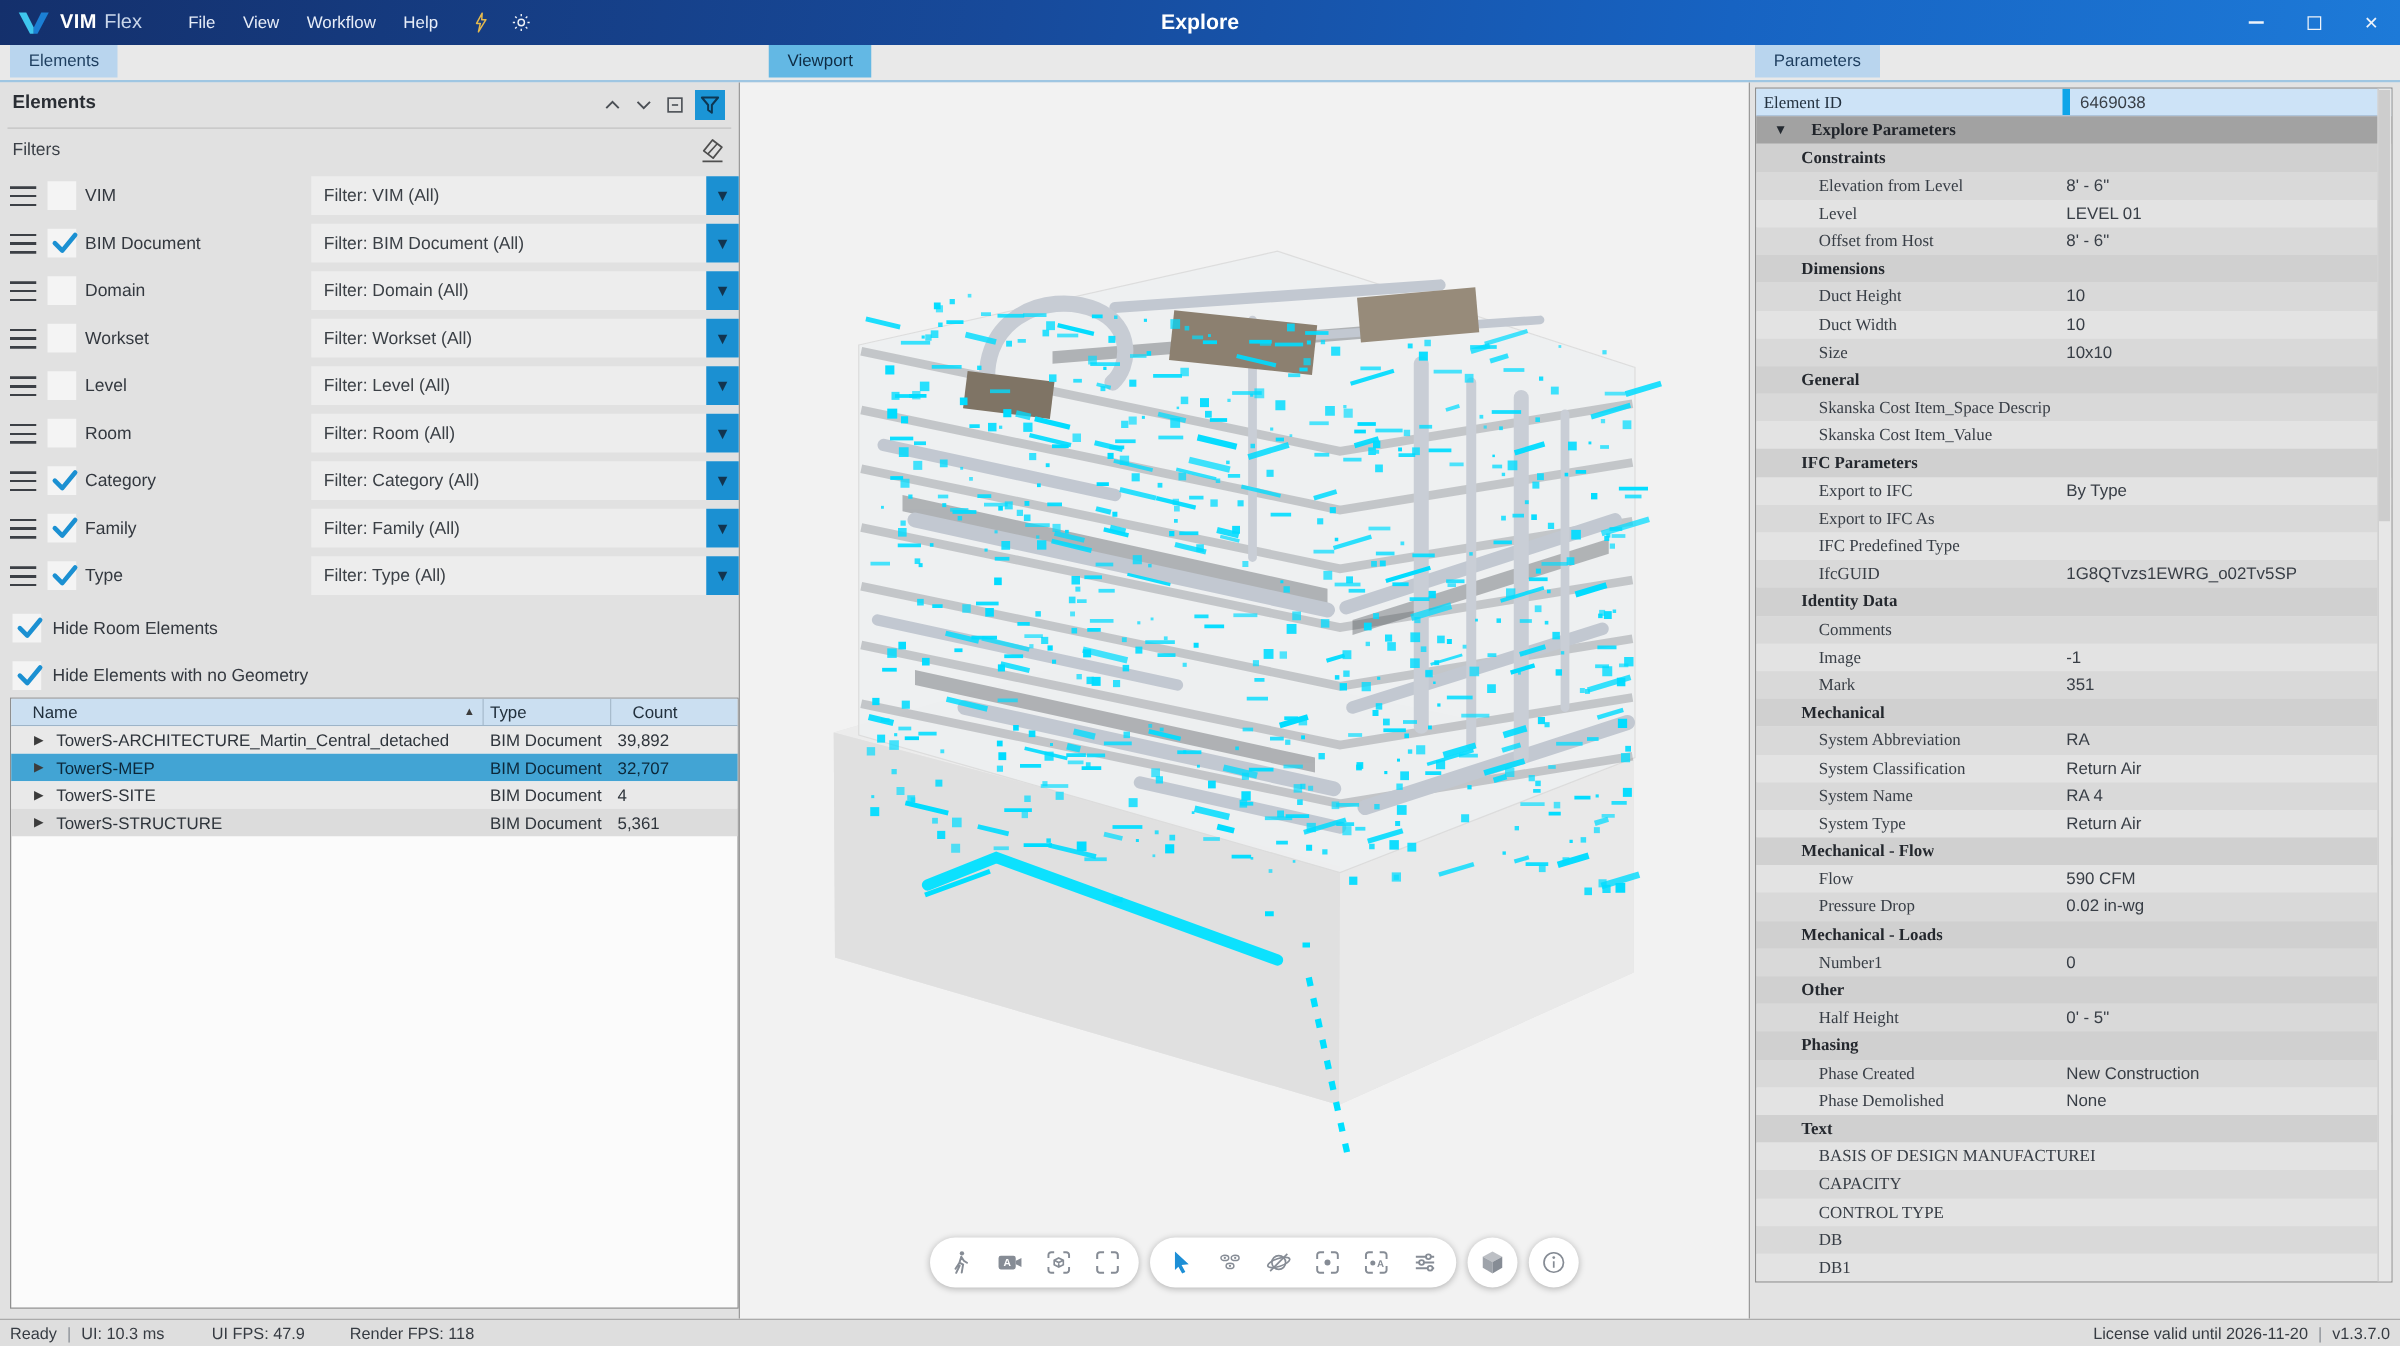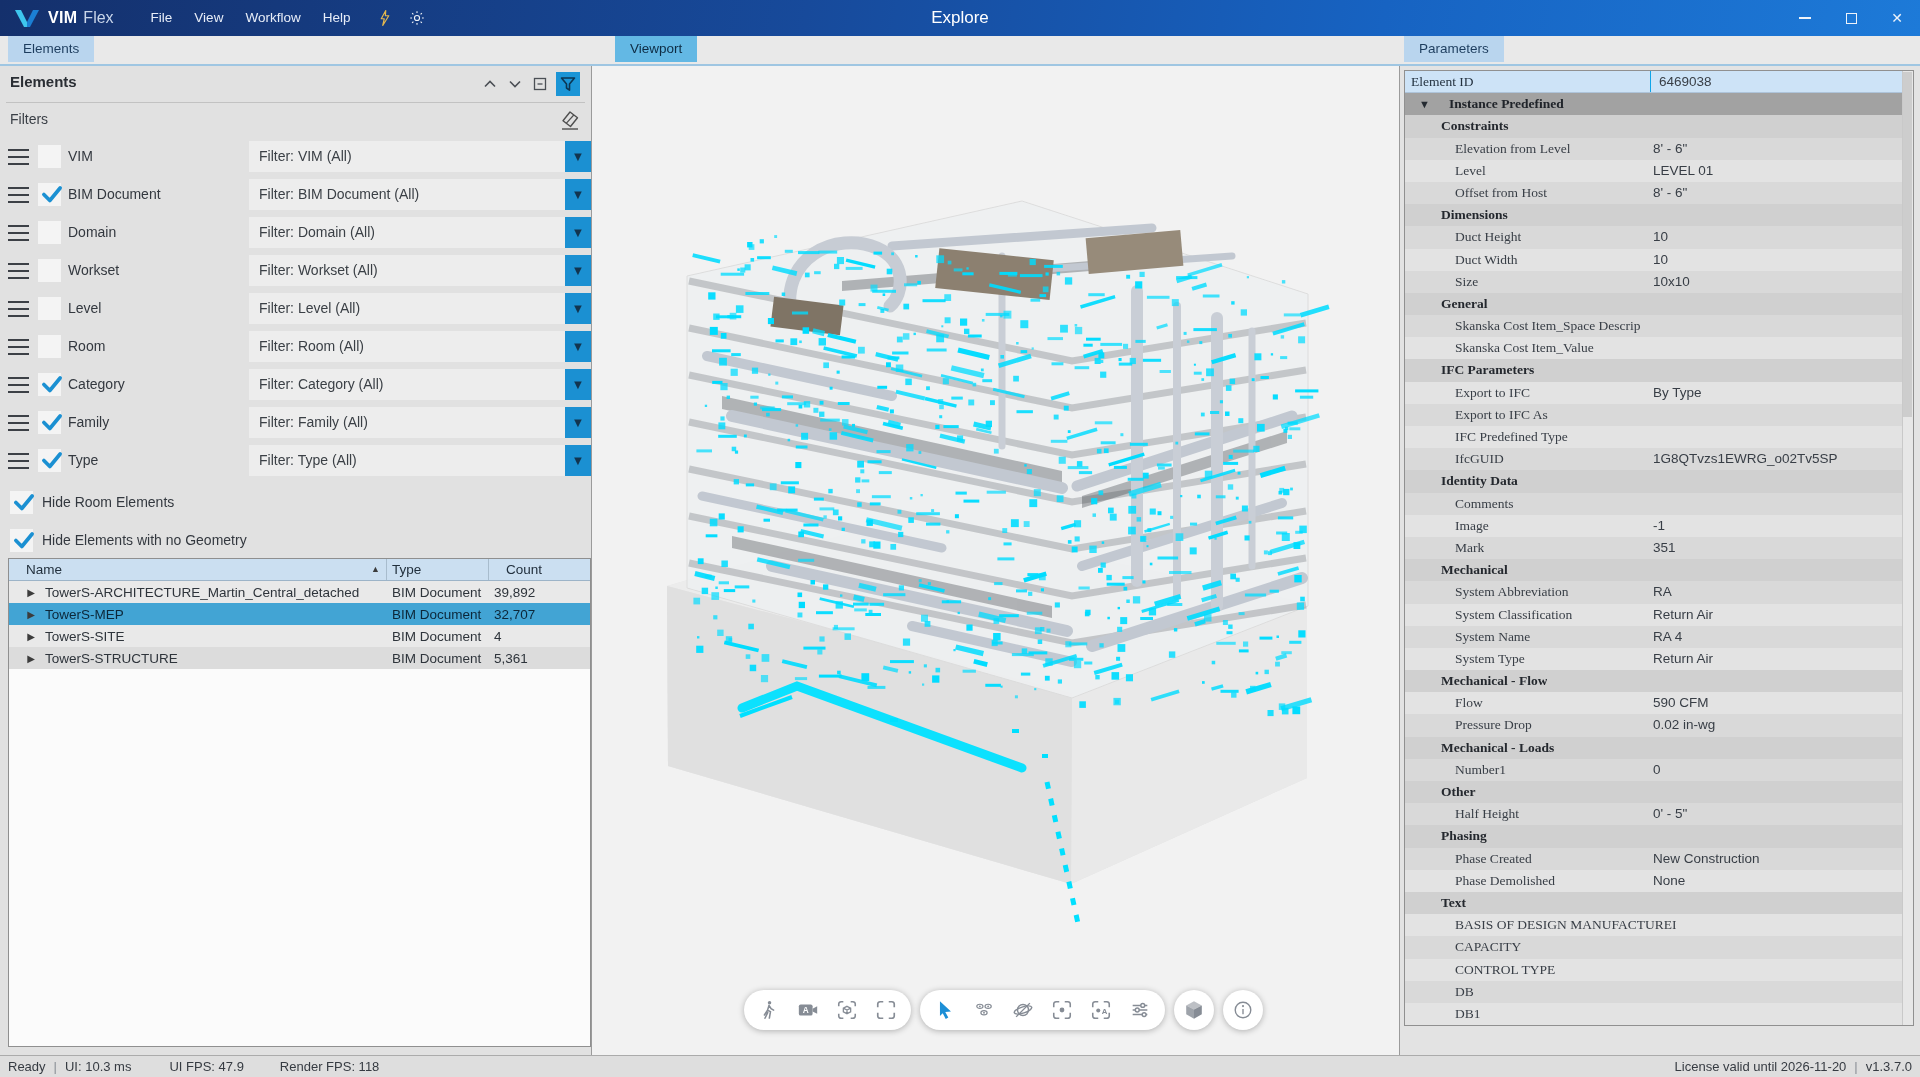--- a/index.html
+++ b/index.html
@@ -11,21 +11,21 @@
     background:linear-gradient(100deg,#14306c 0%,#174a9b 42%,#1763c2 72%,#1d7ad8 100%);
     display:flex; align-items:center; }
   .brand { display:flex; align-items:center; margin-left:14px; }
   .brand .vim { color:#fff; font-weight:bold; font-size:16px; margin-left:8px; letter-spacing:.3px; }
   .brand .flex { color:#c9d6ea; font-size:16px; margin-left:6px; }
   .menus { display:flex; margin-left:26px;justify-content:center; }
   .menu-item { color:#e7edf8; font-size:13.5px; padding:0 11px; line-height:36px; cursor:default; }
   .tb-icons { display:flex; gap:12px; margin-left:14px; align-items:center; }
   .tb-icons .tbtn { width:20px; height:20px; display:inline-flex; align-items:center; justify-content:center; }
   .win-title { position:absolute; left:50%; transform:translateX(-50%); top:0; line-height:36px;
-    color:#fff; font-size:17px; font-weight:normal; }
+    color:#fff; font-size:17px; font-weight:bold; }
   .win-controls { position:absolute; right:0; top:0; height:36px; display:flex; }
   .win-btn { width:46px; height:36px; display:flex; align-items:center; justify-content:center; }
   .glyph-min { width:12px; height:2px; background:#eef3fa; }
   .glyph-max { width:11px; height:11px; border:1.5px solid #eef3fa; }
   .glyph-close { color:#eef3fa; font-size:14px; line-height:14px; }
 
   
   .tabstrip { position:absolute; left:0; top:36px; width:1920px; height:30px; background:#e9e9e9;
     border-bottom:2px solid #9fc6e2; }
   .tab { position:absolute; bottom:2px; height:26px; line-height:26px; padding:0 15px;
@@ -103,21 +103,21 @@
   .prow .lbl { position:absolute; top:0; line-height:22px; white-space:nowrap; overflow:hidden; max-width:243px;font-family:Liberation Serif, serif; }
   .prow .val { position:absolute; left:248px; top:0; line-height:22px; white-space:nowrap; }
   .prow.k-param .lbl { left:50px; }
   .prow.k-group { background:#d0d0d0; }
   .prow.k-group .lbl { left:36px; font-weight:bold; color:#24282e; }
   .prow.k-section { background:#a2a2a2; }
   .prow.k-section .lbl { left:44px; font-weight:bold; color:#20242a; }
   .prow.k-section .sec-arrow { position:absolute; left:14px; top:0; line-height:22px; font-size:11px; color:#242a31; }
   .prow.k-id { background:#cde3f7; border-bottom:1px solid #aec4da; }
   .prow.k-id .lbl { left:6px; color:#243240; }
-  .prow.k-id .val { border-left:1px solid #0ea5e9; padding-left:8px; left:245px; height:22.2px; }
+  .prow.k-id .val { border-left:6px solid #0ea5e9; padding-left:8px; left:245px; height:22.2px; }
   .sec-arrow { display:none; }
   .k-section .sec-arrow { display:block; }
   .sbar { position:absolute; top:0; bottom:0; right:0; width:11px; background:#e7e7e7; border-left:1px solid #c9c9c9; }
   .sthumb { position:absolute; top:1px; right:1px; width:9px; height:345px; background:#cdcdcd; }
 
   
   .statusbar { position:absolute; left:0; bottom:0; width:1920px; height:22px; background:#dedede;
     border-top:1px solid #ababab; display:flex; align-items:center; font-size:13px; color:#363b42; }
   .statusbar .sp { color:#8a8f96; margin:0 8px; }
   .st-ready { margin-left:8px; }
@@ -1191,21 +1191,21 @@
   <div class="params">
 
       <div class="prow k-id">
 
         <span class="lbl">Element ID</span>
         <span class="val">6469038</span>
       </div>
 
       <div class="prow k-section">
         <span class="sec-arrow">▼</span>
-        <span class="lbl">Instance Predefined</span>
+        <span class="lbl">Explore Parameters</span>
         <span class="val"></span>
       </div>
 
       <div class="prow k-group">
 
         <span class="lbl">Constraints</span>
         <span class="val"></span>
       </div>
 
       <div class="prow k-param">

